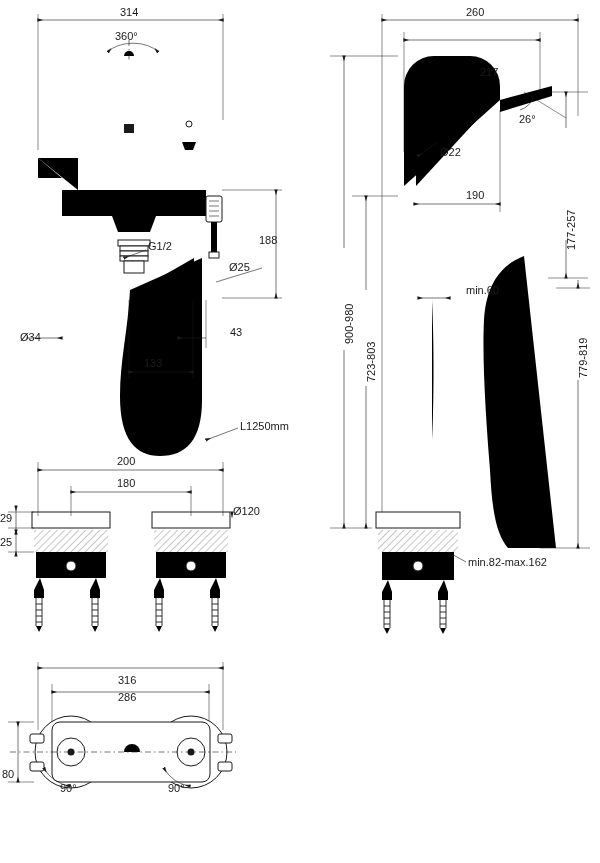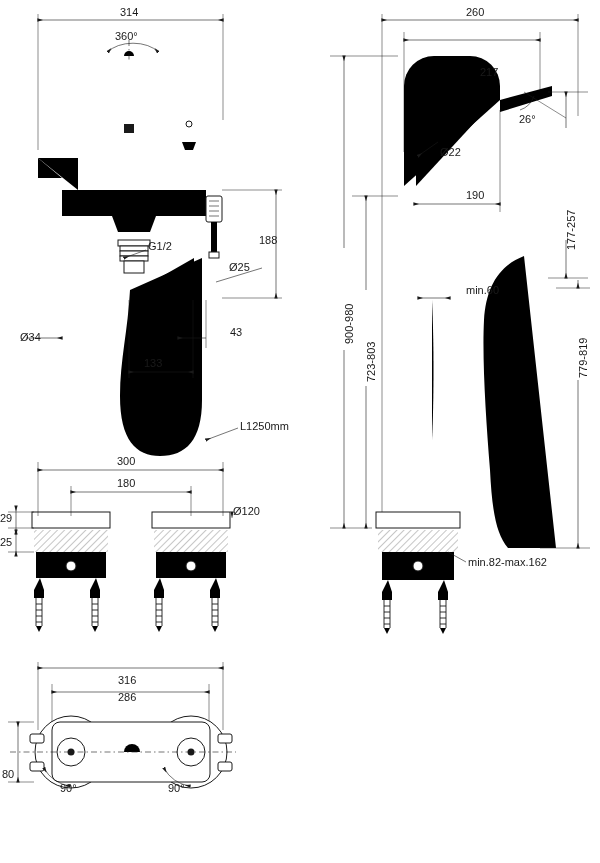--- a/index.html
+++ b/index.html
@@ -356,21 +356,21 @@
 
 <div class="lbl" style="left:120px;top:6px;">314</div>
 <div class="lbl" style="left:115px;top:30px;">360°</div>
 <div class="lbl" style="left:259px;top:234px;">188</div>
 <div class="lbl" style="left:148px;top:240px;">G1/2</div>
 <div class="lbl" style="left:229px;top:261px;text-align:right;">Ø25</div>
 <div class="lbl" style="left:20px;top:324px;margin-top:7px;">Ø34</div>
 <div class="lbl" style="left:230px;top:326px;">43</div>
 <div class="lbl" style="left:144px;top:357px;">133</div>
 <div class="lbl" style="left:240px;top:420px;">L1250mm</div>
-<div class="lbl" style="left:117px;top:455px;">300</div>
+<div class="lbl" style="left:117px;top:455px;">200</div>
 <div class="lbl" style="left:117px;top:477px;">180</div>
 <div class="lbl" style="left:233px;top:505px;">Ø120</div>
 <div class="lbl" style="left:0px;top:512px;">29</div>
 <div class="lbl" style="left:0px;top:536px;">25</div>
 
 <div class="lbl" style="left:466px;top:6px;">260</div>
 <div class="lbl" style="left:480px;top:26px;margin-top:40px;">217</div>
 <div class="lbl" style="left:440px;top:126px;margin-top:20px;">Ø22</div>
 <div class="lbl" style="left:519px;top:113px;">26°</div>
 <div class="lbl" style="left:466px;top:189px;">190</div>

